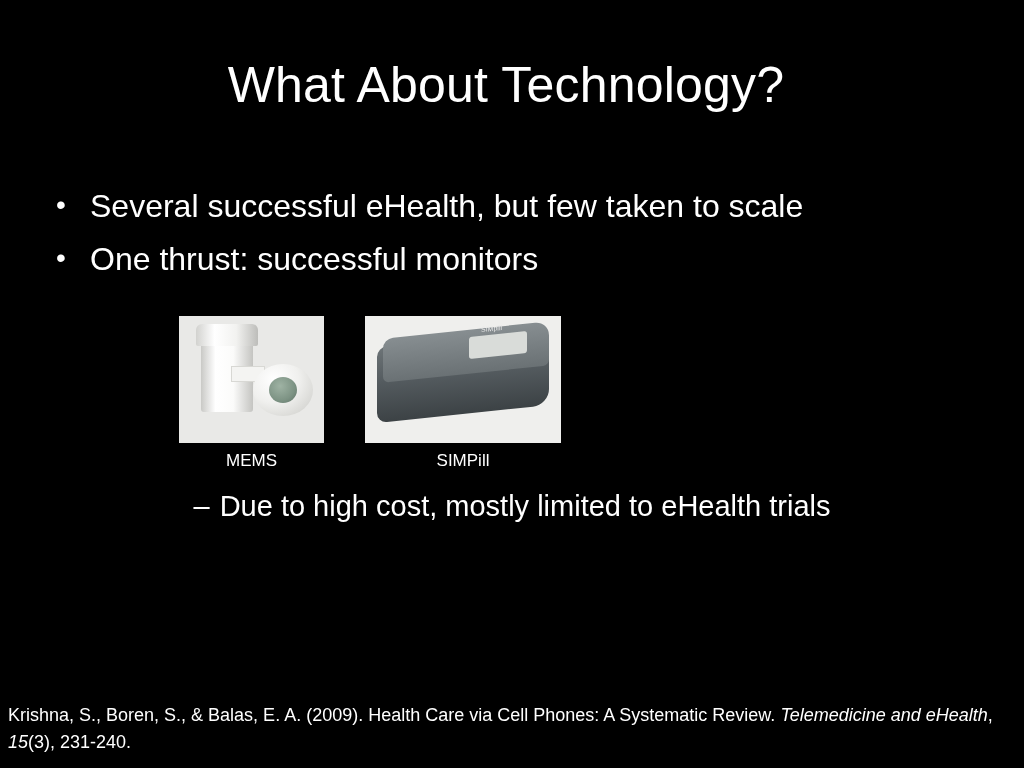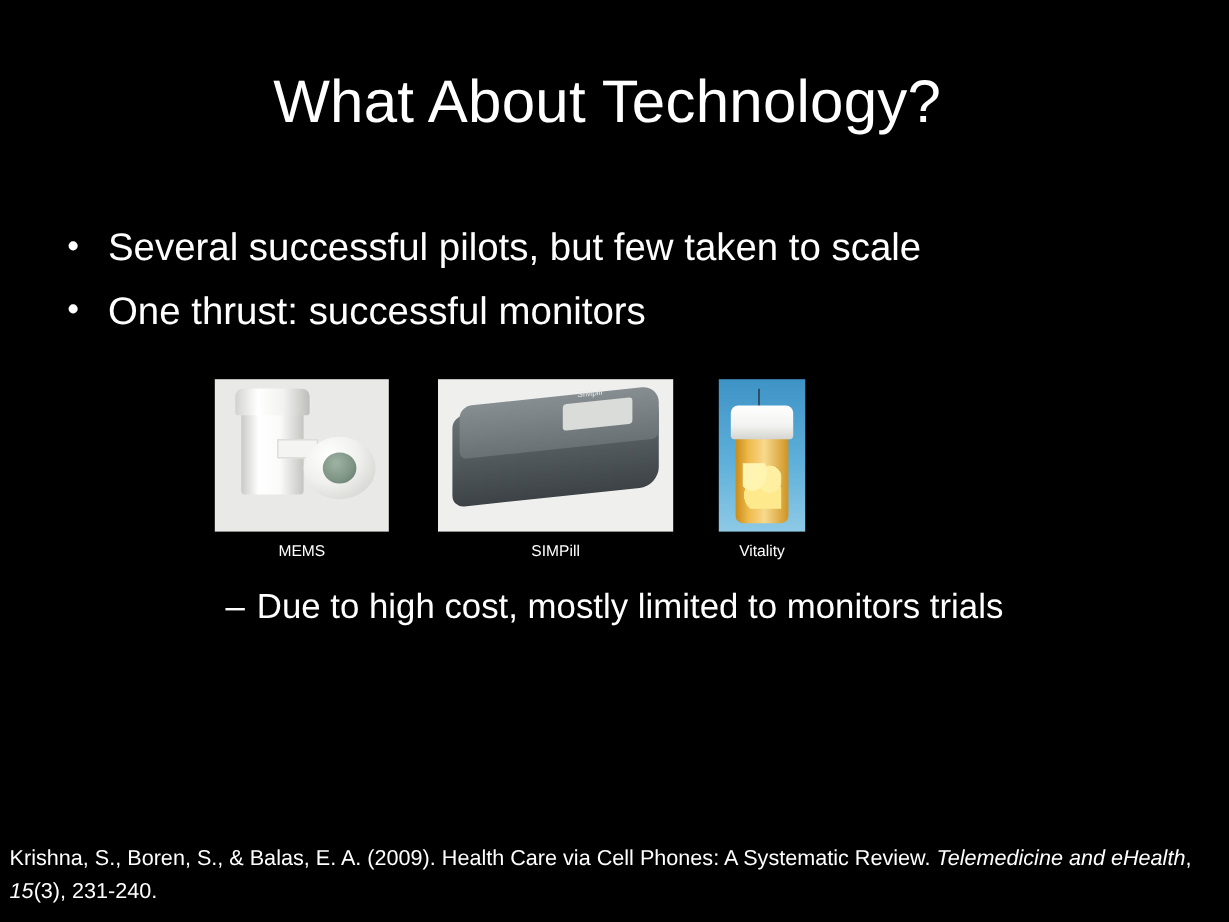--- a/index.html
+++ b/index.html
@@ -70,21 +70,21 @@
     position: absolute;
     top: 0;
   }
   .device .thumb {
     position: relative;
     overflow: hidden;
     border: 0;
   }
   .device .caption {
     text-align: center;
-    font-size: 13px;
+    font-size: 17px;
     color: #ffffff;
     margin-top: 8px;
     line-height: 1.2;
   }
 
   
   .dev-mems { left: 179px; }
   .dev-mems .thumb { width: 145px; height: 127px; background: #e9e9e7; }
   .mems-cap {
     position: absolute; left: 22px; top: 8px; width: 52px; height: 88px;
@@ -204,21 +204,21 @@
 </head>
 <body>
 
 <div class="slide">
 
   <div class="slide-title">What About Technology?</div>
 
   <div class="bullets">
     <div class="bullet">
       <span class="dot">•</span>
-      <span class="btxt">Several successful pilots, but few taken to scale</span>
+      <span class="btxt">Several successful eHealth, but few taken to scale</span>
     </div>
     <div class="bullet">
       <span class="dot">•</span>
       <span class="btxt">One thrust:  successful monitors</span>
     </div>
   </div>
 
   <div class="device-row">
 
     <div class="device dev-mems">
@@ -234,35 +234,25 @@
     <div class="device dev-simpill">
       <div class="thumb">
         <div class="sp-body"></div>
         <div class="sp-top"></div>
         <div class="sp-screen"></div>
         <div class="sp-logo">SIMpill</div>
       </div>
       <div class="caption">SIMPill</div>
     </div>
 
-    <div class="device dev-vitality">
-      <div class="thumb">
-        <div class="vt-antenna"></div>
-        <div class="vt-bottle">
-            <div class="vt-pills"></div>
-          </div>
-        <div class="vt-cap"></div>
-      </div>
-      <div class="caption">Vitality</div>
-    </div>
 
 
   </div>
 
   <div class="subbullet">
-    <span class="dash">–</span><span>Due to high cost, mostly limited to monitors trials</span>
+    <span class="dash">–</span><span>Due to high cost, mostly limited to eHealth trials</span>
   </div>
 
   <div class="citation">
     <span>Krishna, S., Boren, S., &amp; Balas, E. A. (2009). Health Care via Cell Phones: A Systematic Review. </span><span class="it">Telemedicine and eHealth</span><span>, </span><span class="it">15</span><span>(3), 231-240.</span>
   </div>
 
 </div>
 
 </body></html>

